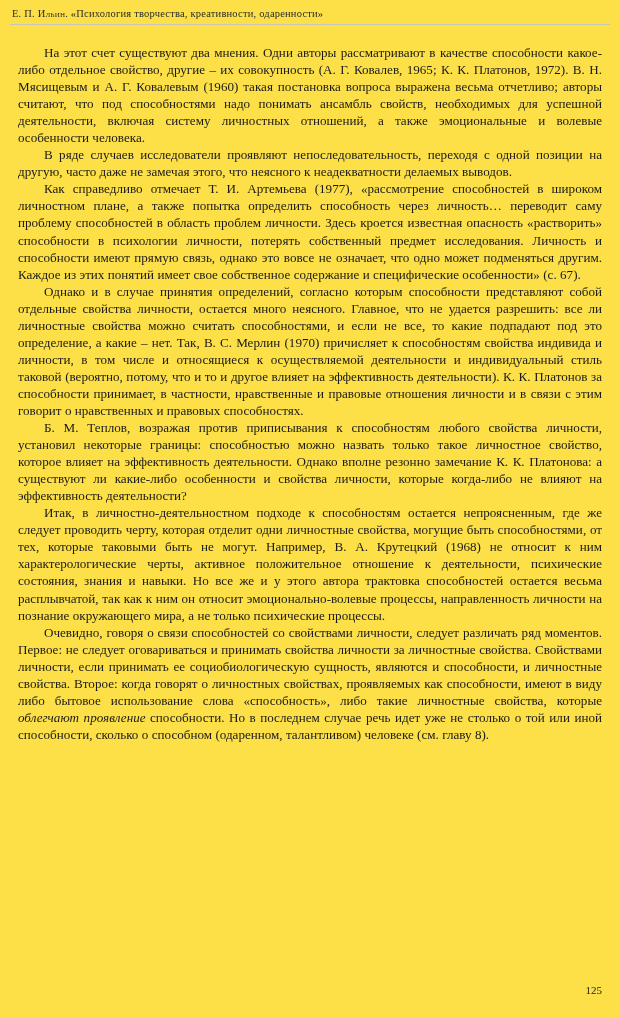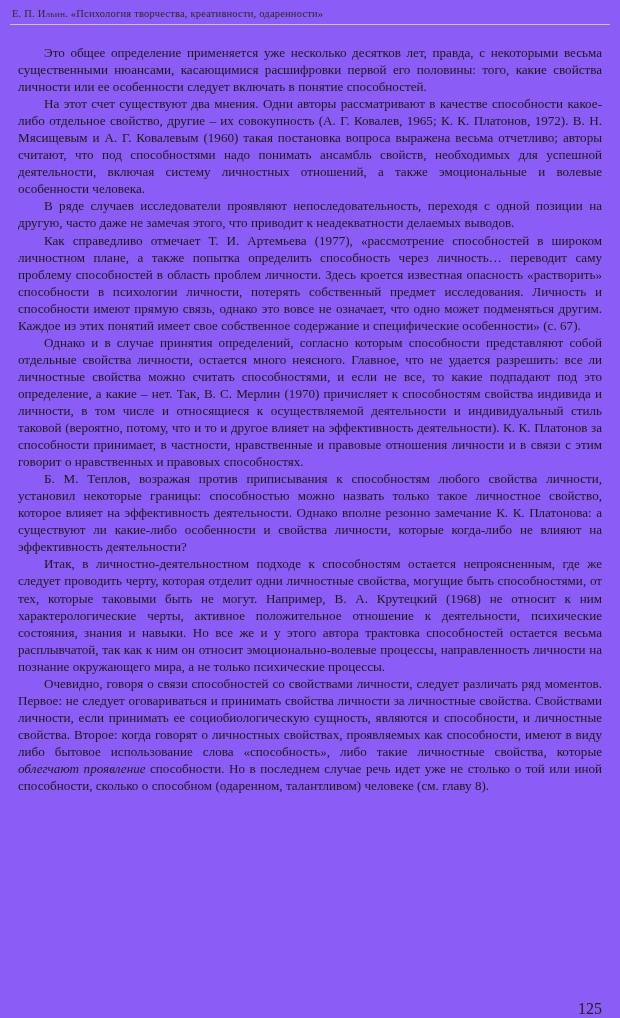--- a/index.html
+++ b/index.html
@@ -11,21 +11,21 @@
     height: 1018px;
     background: #f4f1ec;
     font-family: "Liberation Serif", serif;
     color: #1a1a1a;
     position: relative;
     overflow: hidden;
   }
   .page {
     position: absolute;
     inset: 0;
-    background: #8b5cf6;
+    background: #fde047;
     padding: 0;
   }
   .header {
     position: absolute;
     top: 8px;
     left: 12px;
     right: 12px;
     font-size: 10.5px;
     font-family: "Liberation Serif", serif;
     color: #2a2a2a;
@@ -56,42 +56,41 @@
     text-align: justify;
     text-justify: inter-word;
     text-indent: 26px;
     font-size: 13.1px;
     line-height: 17.05px;
     hyphens: manual;
     word-spacing: 0.1px;
   }
   .footer {
     position: absolute;
-    bottom: 0;
+    bottom: 22px;
     right: 18px;
-    font-size: 16px;
+    font-size: 11px;
     color: #222;
   }
   i, em { }
 </style>
 </head>
 <body>
 
 <div class="page">
 
   <div class="header">
     <span class="author">Е. П. Ильин.</span>
     <span>«Психология творчества, креативности, одаренности»</span>
   </div>
   <div class="header-rule"></div>
 
   <div class="content">
-    <p class="para">Это общее определение применяется уже несколько десятков лет, правда, с некоторыми весьма существенными нюансами, касающимися расшифровки первой его половины: того, какие свойства личности или ее особенности следует включать в понятие способностей.</p>
     <p class="para">На этот счет существуют два мнения. Одни авторы рассматривают в качестве способности какое-либо отдельное свойство, другие – их совокупность (А. Г. Ковалев, 1965; К. К. Платонов, 1972). В. Н. Мясищевым и А. Г. Ковалевым (1960) такая постановка вопроса выражена весьма отчетливо; авторы считают, что под способностями надо понимать ансамбль свойств, необходимых для успешной деятельности, включая систему личностных отношений, а также эмоциональные и волевые особенности человека.</p>
-    <p class="para">В ряде случаев исследователи проявляют непоследовательность, переходя с одной позиции на другую, часто даже не замечая этого, что приводит к неадекватности делаемых выводов.</p>
+    <p class="para">В ряде случаев исследователи проявляют непоследовательность, переходя с одной позиции на другую, часто даже не замечая этого, что неясного к неадекватности делаемых выводов.</p>
     <p class="para">Как справедливо отмечает Т. И. Артемьева (1977), «рассмотрение способностей в широком личностном плане, а также попытка определить способность через личность… переводит саму проблему способностей в область проблем личности. Здесь кроется известная опасность «растворить» способности в психологии личности, потерять собственный предмет исследования. Личность и способности имеют прямую связь, однако это вовсе не означает, что одно может подменяться другим. Каждое из этих понятий имеет свое собственное содержание и специфические особенности» (с. 67).</p>
     <p class="para">Однако и в случае принятия определений, согласно которым способности представляют собой отдельные свойства личности, остается много неясного. Главное, что не удается разрешить: все ли личностные свойства можно считать способностями, и если не все, то какие подпадают под это определение, а какие – нет. Так, В. С. Мерлин (1970) причисляет к способностям свойства индивида и личности, в том числе и относящиеся к осуществляемой деятельности и индивидуальный стиль таковой (вероятно, потому, что и то и другое влияет на эффективность деятельности). К. К. Платонов за способности принимает, в частности, нравственные и правовые отношения личности и в связи с этим говорит о нравственных и правовых способностях.</p>
     <p class="para">Б. М. Теплов, возражая против приписывания к способностям любого свойства личности, установил некоторые границы: способностью можно назвать только такое личностное свойство, которое влияет на эффективность деятельности. Однако вполне резонно замечание К. К. Платонова: а существуют ли какие-либо особенности и свойства личности, которые когда-либо не влияют на эффективность деятельности?</p>
     <p class="para">Итак, в личностно-деятельностном подходе к способностям остается непроясненным, где же следует проводить черту, которая отделит одни личностные свойства, могущие быть способностями, от тех, которые таковыми быть не могут. Например, В. А. Крутецкий (1968) не относит к ним характерологические черты, активное положительное отношение к деятельности, психические состояния, знания и навыки. Но все же и у этого автора трактовка способностей остается весьма расплывчатой, так как к ним он относит эмоционально-волевые процессы, направленность личности на познание окружающего мира, а не только психические процессы.</p>
     <p class="para">Очевидно, говоря о связи способностей со свойствами личности, следует различать ряд моментов. Первое: не следует оговариваться и принимать свойства личности за личностные свойства. Свойствами личности, если принимать ее социобиологическую сущность, являются и способности, и личностные свойства. Второе: когда говорят о личностных свойствах, проявляемых как способности, имеют в виду либо бытовое использование слова «способность», либо такие личностные свойства, которые <i>облегчают проявление</i> способности. Но в последнем случае речь идет уже не столько о той или иной способности, сколько о способном (одаренном, талантливом) человеке (см. главу 8).</p>
   </div>
 
   <div class="footer">125</div>
 
 </div>

